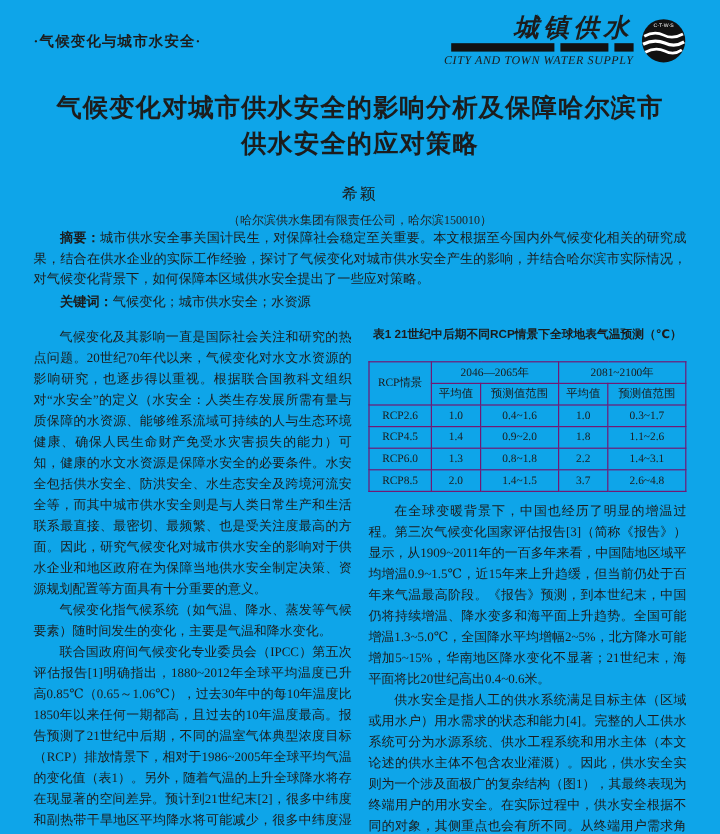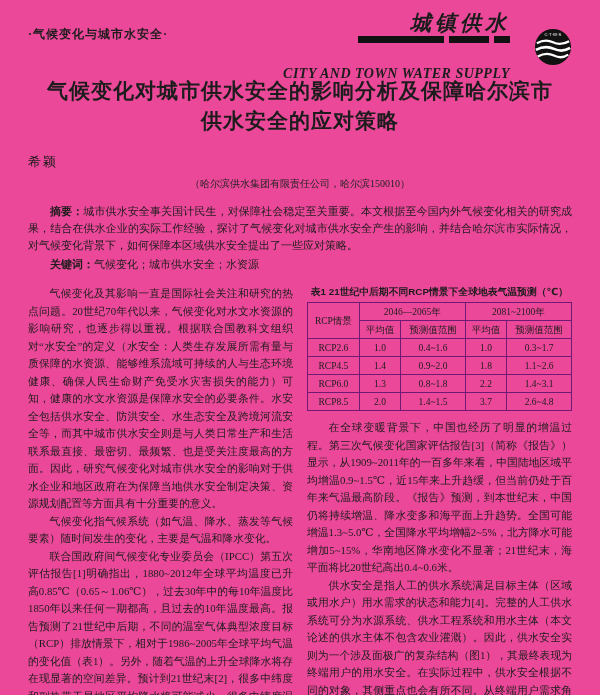--- a/index.html
+++ b/index.html
@@ -1,70 +1,70 @@
 <!DOCTYPE html>
 <html><head>
 <meta charset="utf-8">
 <style>
   html,body{margin:0;padding:0;background:#e8e8e6;}
   .page{
     position:relative;
     width:600px;height:695px;
     margin:0 auto;
-    background:#ec4899;
+    background:#0ea5e9;
     color:#1c1c1c;
     font-family:"Liberation Serif","DejaVu Serif",serif;
     overflow:hidden;
     box-sizing:border-box;
     padding:12px 28px 0 28px;
   }
   
   .hdr{display:flex;justify-content:space-between;align-items:flex-start;height:48px;}
   .hdr-left{font-size:12px;font-weight:bold;letter-spacing:1px;margin-top:14px;}
-  .hdr-right{display:flex;align-items:center;gap:24px;}
+  .hdr-right{display:flex;align-items:center;gap:6px;}
   .journal-block{display:flex;flex-direction:column;align-items:flex-end;}
   .journal-cn{
     font-size:21px;font-weight:bold;
     font-family:"DejaVu Serif","Liberation Serif",serif;
     font-style:italic;letter-spacing:4px;line-height:22px;
   }
   .journal-bar{display:flex;gap:5px;margin:2px 0 2px 0;}
   .journal-bar .seg{height:7px;background:#111;}
   .seg1{width:86px;} .seg2{width:40px;} .seg3{width:16px;}
   .journal-en{
-    font-size:14px;font-weight:bold;font-style:italic;
-    letter-spacing:.5px;white-space:nowrap;margin-top:21px;
+    font-size:10px;font-weight:normal;font-style:italic;
+    letter-spacing:.5px;white-space:nowrap;
   }
   .emblem{width:38px;height:38px;flex:0 0 auto;}
   
   .title{
     margin:16px auto 17px auto;width:520px;
     font-size:21px;font-weight:bold;text-align:center;
     line-height:30px;letter-spacing:1px;
     font-family:"Liberation Sans","DejaVu Sans",sans-serif;
   }
-  .author{font-size:13px;margin-top:9px;letter-spacing:2px;}
+  .author{text-align:center;font-size:13px;margin-top:9px;letter-spacing:2px;}
   .affil{text-align:center;font-size:10px;margin-top:6px;color:#222;}
   
-  .abstract{margin-top:12px;font-size:11px;line-height:17px;text-align:justify;}
+  .abstract{font-size:11px;line-height:17px;text-align:justify;}
   .abstract p{margin:0;text-indent:2em;}
   .abstract .b{font-weight:bold;}
   .kw{margin-top:2px;text-indent:2em;font-size:11px;line-height:17px;}
   
   .cols{display:flex;gap:14px;margin-top:12px;}
   .col{width:265px;font-size:10.8px;line-height:17.5px;text-align:justify;}
   .col p{margin:0;text-indent:2em;}
   .col h4{
     margin:1px 0;font-size:11px;line-height:17.5px;text-indent:2em;
     font-family:"Liberation Sans","DejaVu Sans",sans-serif;font-weight:bold;
   }
   
   .tbl-cap{
     font-size:9.8px;font-weight:bold;text-align:center;line-height:14px;
-    font-family:"Liberation Sans","DejaVu Sans",sans-serif;margin-bottom:3px;
+    font-family:"Liberation Sans","DejaVu Sans",sans-serif;margin-bottom:14px;
   }
   table.rcp{
     border-collapse:collapse;width:100%;
     font-size:9.5px;line-height:12px;text-align:center;
     margin-bottom:8px;
   }
   table.rcp td,table.rcp th{
     border:1px solid #701a75;padding:2.5px 2px;font-weight:normal;
   }
 </style>

